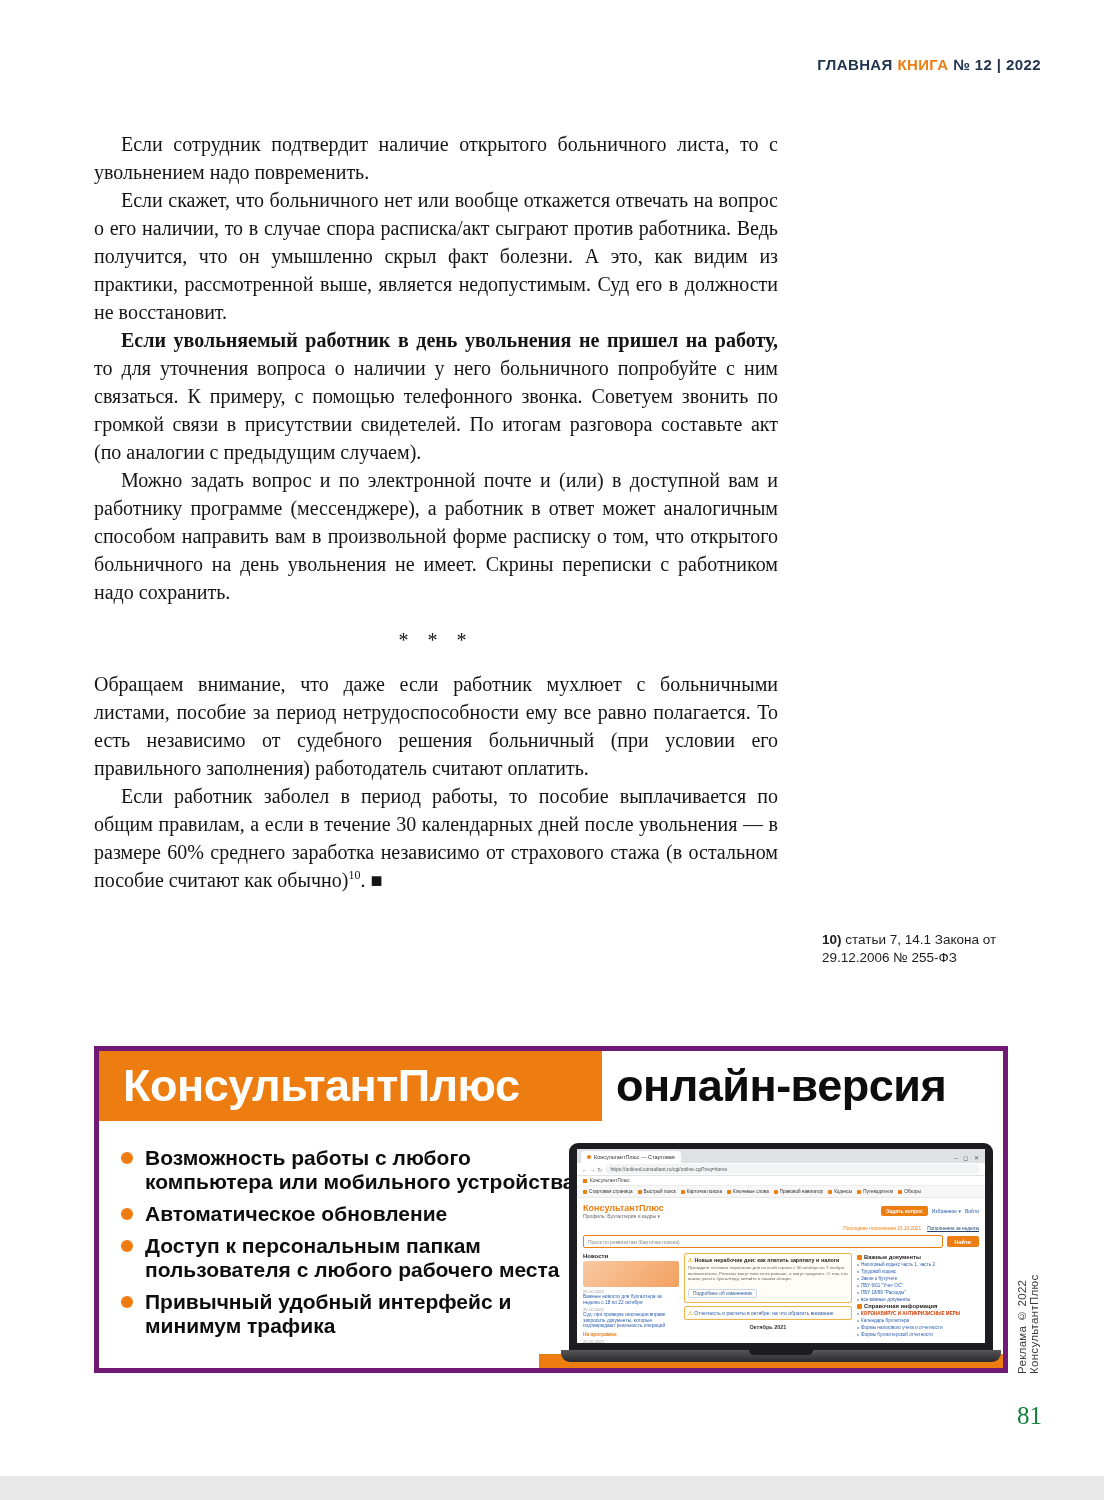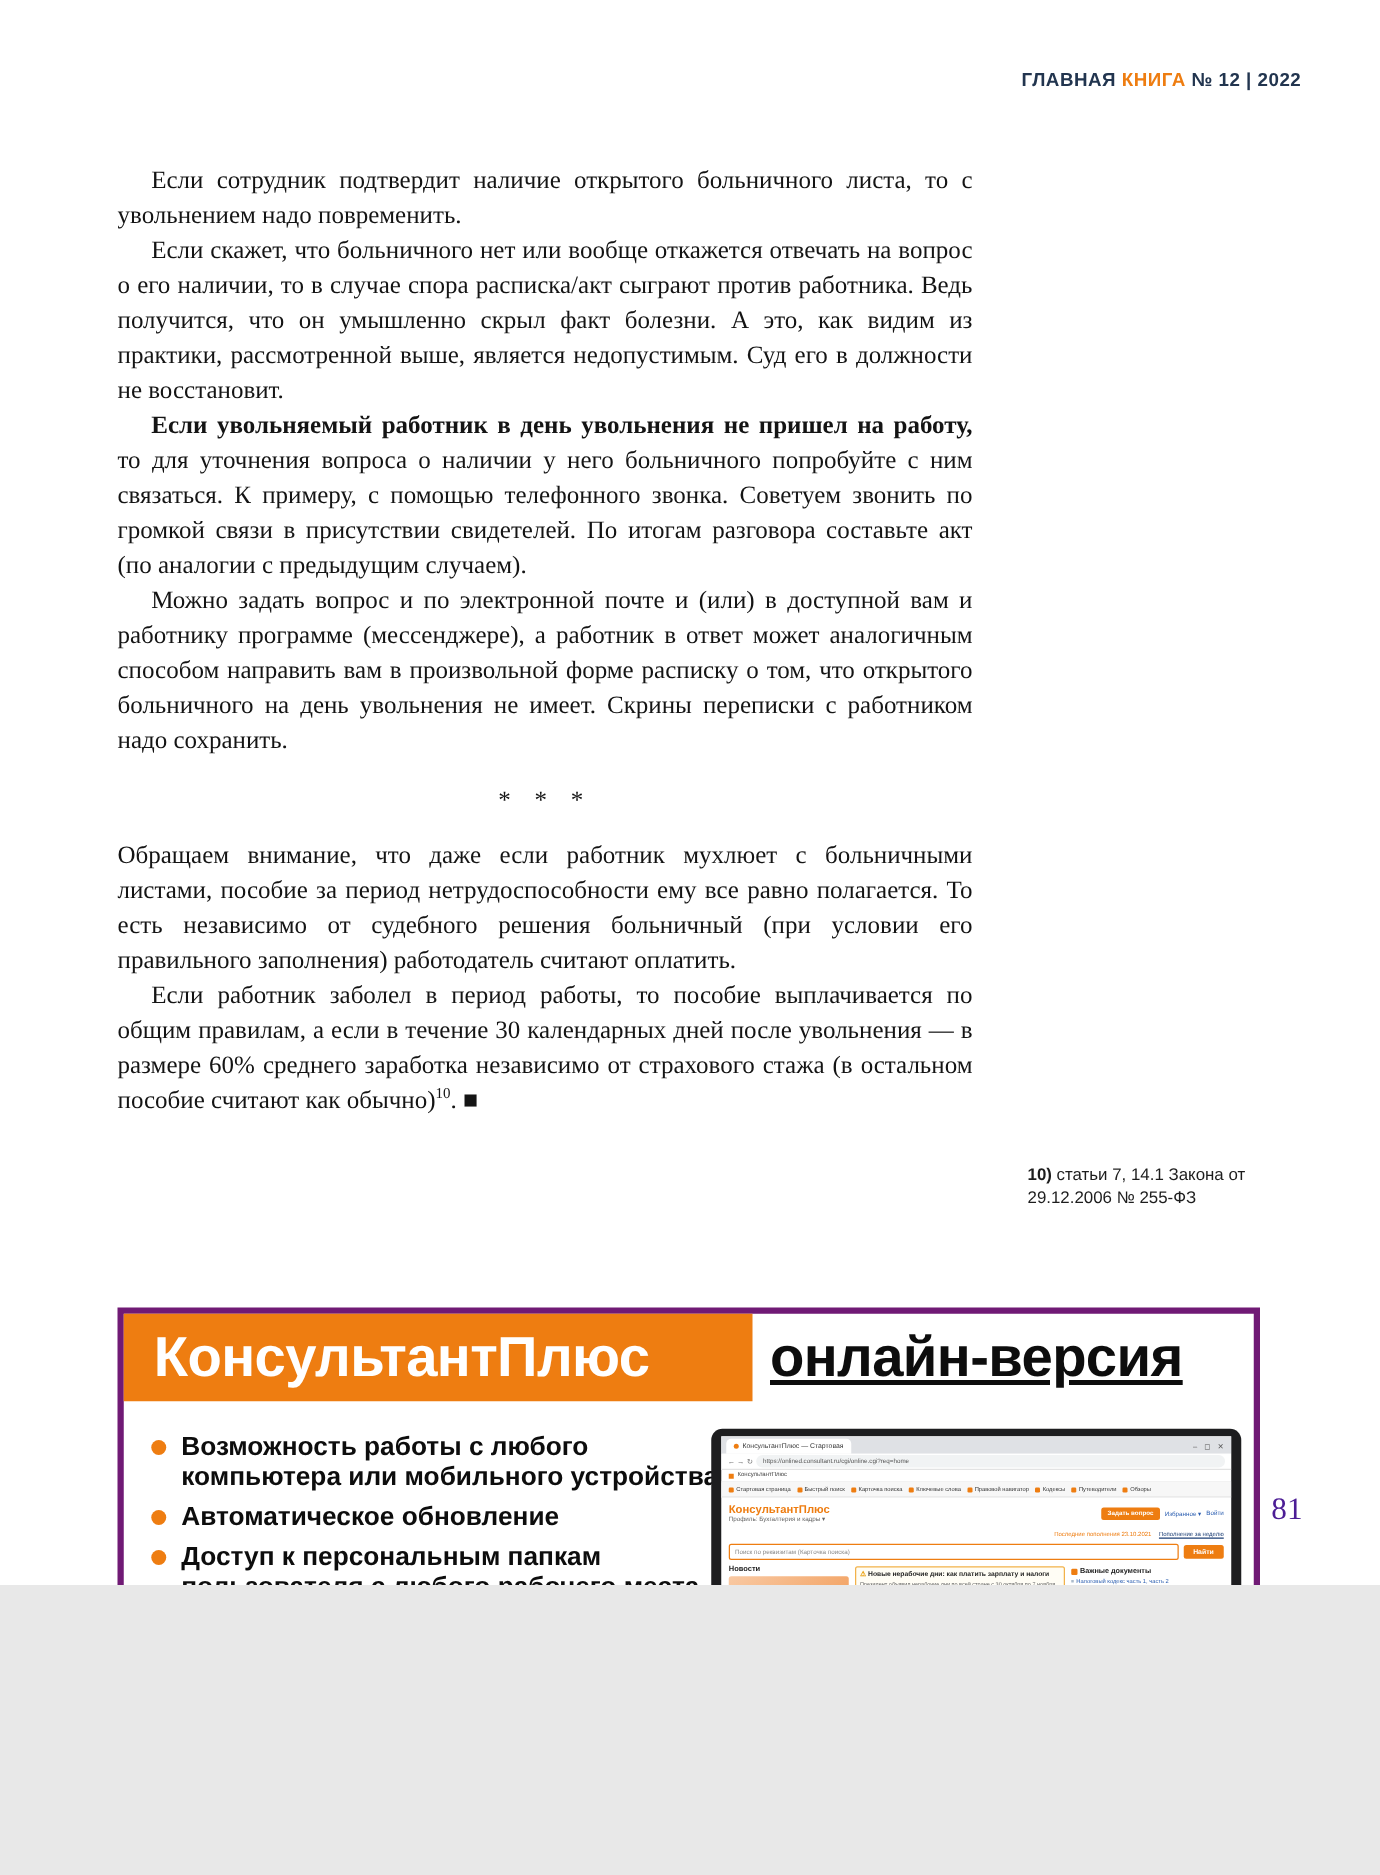--- a/index.html
+++ b/index.html
@@ -1,37 +1,37 @@
 <!DOCTYPE html>
 <html lang="ru"><head>
 <meta charset="utf-8">
 <style>
   html,body{margin:0;padding:0;background:#e8e8e8;}
-  .page{position:relative;width:1104px;height:1268px;margin:0 auto;background:#ffffff;overflow:hidden;}
+  .page{position:relative;width:1104px;height:1476px;margin:0 auto;background:#ffffff;overflow:hidden;}
 
   
   .mag-header{position:absolute;top:56px;right:63px;font-family:"Liberation Sans",sans-serif;font-weight:700;font-size:15px;letter-spacing:.4px;color:#22354f;}
   .mag-header .accent{color:#ee7d11;}
 
   
   .article{position:absolute;left:94px;top:130px;width:684px;font-family:"Liberation Serif",serif;font-size:20px;line-height:28px;color:#141414;text-align:justify;}
   .article p{margin:0;}
   .article .indent{text-indent:27px;}
   .article b{font-weight:700;}
   .separator{text-align:center;letter-spacing:7px;padding:20px 0 16px;}
   sup.fn{font-size:12px;vertical-align:super;line-height:0;}
 
   .footnote{position:absolute;left:822px;top:931px;width:205px;font-family:"Liberation Sans",sans-serif;font-size:13.5px;line-height:17.5px;color:#1d1d1d;}
   .footnote .fn-marker{font-weight:700;}
 
   
   .banner{position:absolute;left:94px;top:1046px;width:914px;height:327px;border:5px solid #701a75;background:#fff;box-sizing:border-box;}
   .banner-head{display:flex;height:70px;font-family:"Liberation Sans",sans-serif;font-weight:700;}
   .banner-brand{width:503px;background:#ee7d11;color:#fff;font-size:45px;display:flex;align-items:center;padding-left:24px;box-sizing:border-box;letter-spacing:-.5px;}
-  .banner-sub{flex:1;color:#0d0d0d;font-size:45px;display:flex;align-items:center;padding-left:14px;letter-spacing:-.5px;text-decoration:underline;}
+  .banner-sub{flex:1;color:#0d0d0d;font-size:45px;display:flex;align-items:center;padding-left:14px;letter-spacing:-.5px;}
   .banner-strip{position:absolute;left:440px;right:0;bottom:0;height:14px;background:#ee7d11;}
   .banner-bullets{position:absolute;left:22px;top:95px;width:478px;font-family:"Liberation Sans",sans-serif;list-style:none;margin:0;padding:0;}
   .banner-bullets li{display:flex;margin-bottom:8px;}
   .bullet-dot{flex:none;width:12px;height:12px;border-radius:50%;background:#ee7d11;margin:6px 12px 0 0;}
   .bullet-text{font-weight:700;font-size:21px;line-height:24px;color:#0d0d0d;}
 
   
   .laptop{position:absolute;right:10px;top:92px;width:424px;}
   .laptop-top{background:#1d1d1f;border-radius:9px 9px 0 0;padding:6px 8px 7px;}
   .screen{background:#fff;height:194px;overflow:hidden;font-family:"Liberation Sans",sans-serif;position:relative;}
@@ -79,21 +79,21 @@
   .mb-alert2{margin-top:3px;border:1px solid #f2b24a;background:#fffdf5;border-radius:2px;font-size:5px;color:#2a5db0;padding:3px;line-height:6px;}
   .mb-cal{margin-top:4px;text-align:center;font-size:5.5px;font-weight:700;color:#333;}
   .mb-side{flex:1;}
   .mb-side-title{font-size:5.8px;font-weight:700;color:#222;margin:1px 0 2px;display:flex;align-items:center;gap:2px;}
   .mb-side-title i{width:5px;height:5px;background:#ee7d11;border-radius:1px;flex:none;}
   .mb-side-item{font-size:4.6px;line-height:5.4px;color:#2a5db0;margin-bottom:1.5px;padding-left:4px;position:relative;}
   .mb-side-item::before{content:"";position:absolute;left:0;top:2px;width:2px;height:2px;background:#aabbcc;}
   .mb-side-item.hot{color:#d43a00;font-weight:700;}
 
   .vertical-note{position:absolute;left:1016px;top:1196px;height:178px;writing-mode:vertical-rl;transform:rotate(180deg);font-family:"Liberation Sans",sans-serif;font-size:11.5px;color:#3c3c3c;letter-spacing:.3px;}
-  .page-num{position:absolute;right:62px;bottom:46px;font-family:"Liberation Serif",serif;font-size:25px;color:#4c1d95;}
+  .page-num{position:absolute;right:62px;bottom:46px;font-family:"Liberation Serif",serif;font-size:25px;color:#15803d;}
 </style>
 </head>
 <body>
 
 <div class="page">
 
   <div class="mag-header">
     <span>ГЛАВНАЯ</span>
     <span class="accent">КНИГА</span>
     <span>№ 12 | 2022</span>

